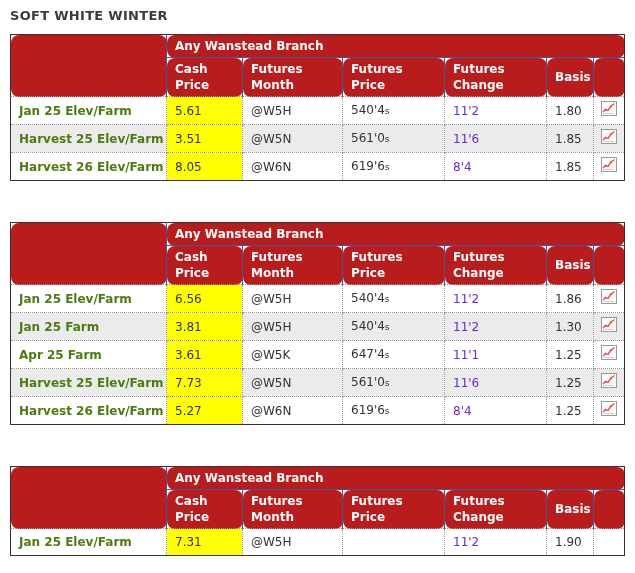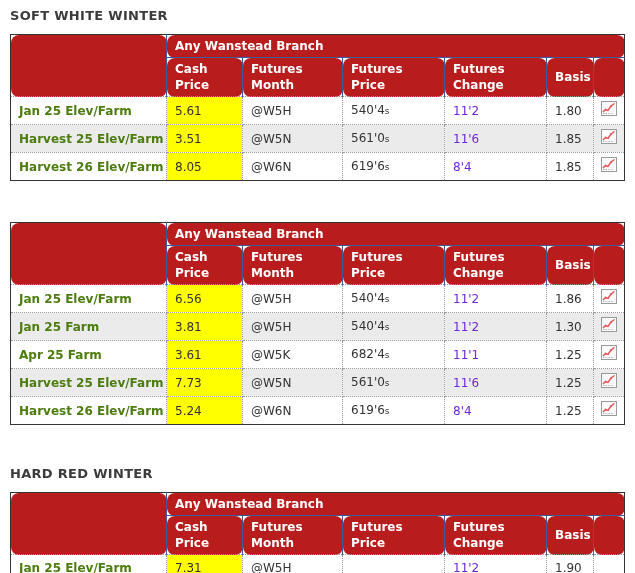--- a/index.html
+++ b/index.html
@@ -224,21 +224,21 @@
           <rect x="9.3" y="4.3" width="1.6" height="1.6" fill="#e05050"></rect>
         </svg>
       </a>
     </td>
   </tr>
 
   <tr>
     <th class="rowlabel">Apr 25 Farm</th>
     <td class="cash">3.61</td>
     <td>@W5K</td>
-    <td class="futprice"><span>682'4</span><span class="suffix">s</span></td>
+    <td class="futprice"><span>647'4</span><span class="suffix">s</span></td>
     <td class="change">11'1</td>
     <td>1.25</td>
     <td class="iconcell">
       <a class="chart-link" href="#" aria-label="view futures chart">
         <svg width="16" height="15" viewBox="0 0 16 15" xmlns="http://www.w3.org/2000/svg">
           <rect x="0.5" y="0.5" width="15" height="14" fill="#fbfbfb" stroke="#9a9a9a"></rect>
           <path d="M2 12.5 H13" stroke="#b5b5b5" stroke-width="1" stroke-dasharray="1.5,1.2" fill="none"></path>
           <polyline points="2,11 4.5,8.5 7,9.5 10,5 13.5,2.5" fill="none" stroke="#e05050" stroke-width="1.4"></polyline>
           <rect x="3.8" y="7.8" width="1.6" height="1.6" fill="#e05050"></rect>
           <rect x="9.3" y="4.3" width="1.6" height="1.6" fill="#e05050"></rect>
@@ -262,21 +262,21 @@
           <polyline points="2,11 4.5,8.5 7,9.5 10,5 13.5,2.5" fill="none" stroke="#e05050" stroke-width="1.4"></polyline>
           <rect x="3.8" y="7.8" width="1.6" height="1.6" fill="#e05050"></rect>
           <rect x="9.3" y="4.3" width="1.6" height="1.6" fill="#e05050"></rect>
         </svg>
       </a>
     </td>
   </tr>
 
   <tr>
     <th class="rowlabel">Harvest 26 Elev/Farm</th>
-    <td class="cash">5.24</td>
+    <td class="cash">5.27</td>
     <td>@W6N</td>
     <td class="futprice"><span>619'6</span><span class="suffix">s</span></td>
     <td class="change">8'4</td>
     <td>1.25</td>
     <td class="iconcell">
       <a class="chart-link" href="#" aria-label="view futures chart">
         <svg width="16" height="15" viewBox="0 0 16 15" xmlns="http://www.w3.org/2000/svg">
           <rect x="0.5" y="0.5" width="15" height="14" fill="#fbfbfb" stroke="#9a9a9a"></rect>
           <path d="M2 12.5 H13" stroke="#b5b5b5" stroke-width="1" stroke-dasharray="1.5,1.2" fill="none"></path>
           <polyline points="2,11 4.5,8.5 7,9.5 10,5 13.5,2.5" fill="none" stroke="#e05050" stroke-width="1.4"></polyline>
@@ -284,21 +284,20 @@
           <rect x="9.3" y="4.3" width="1.6" height="1.6" fill="#e05050"></rect>
         </svg>
       </a>
     </td>
   </tr>
 </tbody>
     </table>
   </section>
 
   <section class="commodity">
-    <h2 class="section-title">HARD RED WINTER</h2>
     <table class="price">
       <colgroup>
         <col class="c-label">
           <col class="c-cash">
           <col class="c-month">
         <col class="c-price">
           <col class="c-change">
           <col class="c-basis">
           <col class="c-icon">
       </colgroup>

